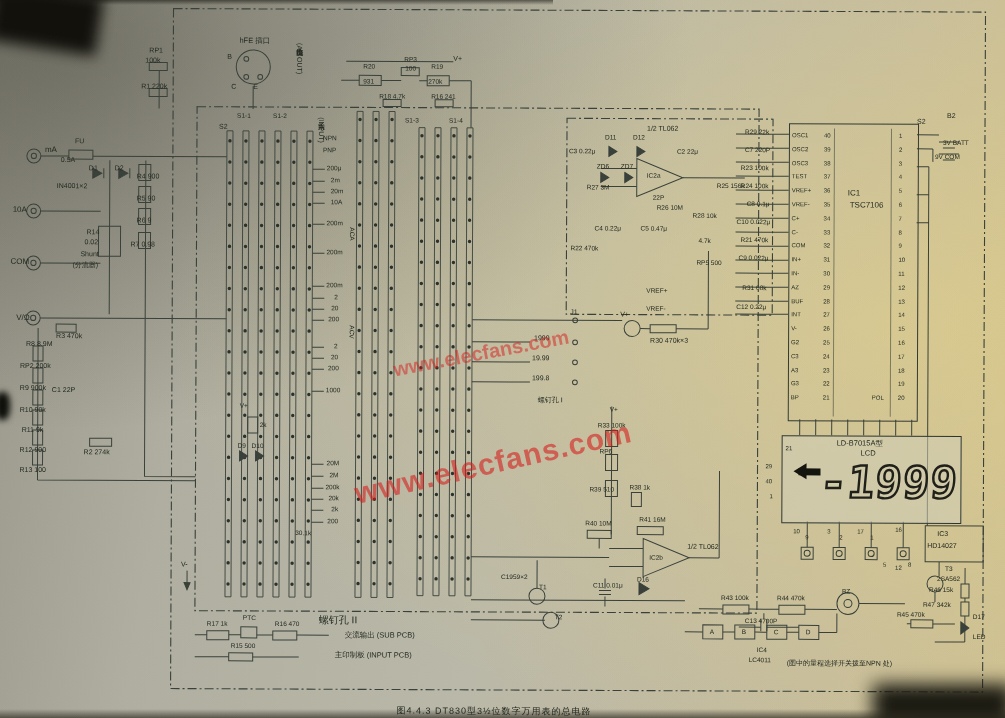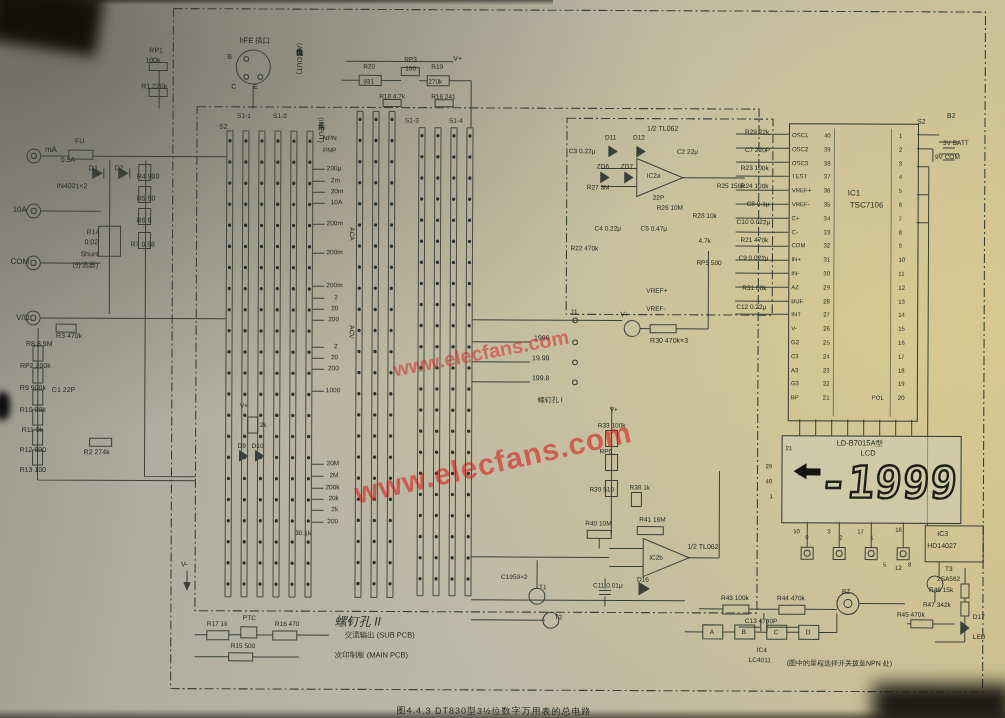--- a/index.html
+++ b/index.html
@@ -364,23 +364,23 @@
         <span class="lbl" style="left: 594px; top: 582px; font-size: 6.5px;">C11 0.01μ</span>
         <span class="lbl" style="left: 638px; top: 576px; font-size: 6.5px;">D16</span>
         <span class="lbl" style="left: 598px; top: 422px; font-size: 6.5px;">R33 100k</span>
         <span class="lbl" style="left: 600px; top: 448px; font-size: 6.5px;">RP6</span>
         <span class="lbl" style="left: 590px; top: 486px; font-size: 6.5px;">R39 510</span>
         <span class="lbl" style="left: 630px; top: 484px; font-size: 6.5px;">R38 1k</span>
         <span class="lbl" style="left: 610px; top: 406px; font-size: 6.5px;">V+</span>
         <span class="lbl" style="left: 502px; top: 574px; font-size: 6.5px;">C1959×2</span>
         <span class="lbl" style="left: 540px; top: 584px; font-size: 6.5px;">T1</span>
         <span class="lbl" style="left: 556px; top: 614px; font-size: 6.5px;">T2</span>
-        <span class="lbl" style="left: 336px; top: 616px; font-size: 12px; font-style: italic;">螺钉孔 II</span>
+        <span class="lbl" style="left: 320px; top: 616px; font-size: 10px;">螺钉孔 II</span>
         <span class="lbl" style="left: 346px; top: 632px; font-size: 7.5px;">交流输出 (SUB PCB)</span>
-        <span class="lbl" style="left: 336px; top: 652px; font-size: 7.5px;">次印制板 (MAIN PCB)</span>
+        <span class="lbl" style="left: 336px; top: 652px; font-size: 7.5px;">主印制板 (INPUT PCB)</span>
         <span class="lbl" style="left: 208px; top: 622px; font-size: 6.5px;">R17 1k</span>
         <span class="lbl" style="left: 244px; top: 616px; font-size: 6.5px;">PTC</span>
         <span class="lbl" style="left: 276px; top: 622px; font-size: 6.5px;">R16 470</span>
         <span class="lbl" style="left: 232px; top: 644px; font-size: 6.5px;">R15 500</span>
         <span class="lbl" style="left: 182px; top: 562px; font-size: 7px;">V-</span>
         <span class="lbl" style="left: 791px; top: 131px; font-size: 6px;">OSC1</span>
         <span class="lbl" style="left: 823px; top: 131px; font-size: 6px;">40</span>
         <span class="lbl" style="left: 791px; top: 144.8px; font-size: 6px;">OSC2</span>
         <span class="lbl" style="left: 823px; top: 144.8px; font-size: 6px;">39</span>
         <span class="lbl" style="left: 791px; top: 158.6px; font-size: 6px;">OSC3</span>

